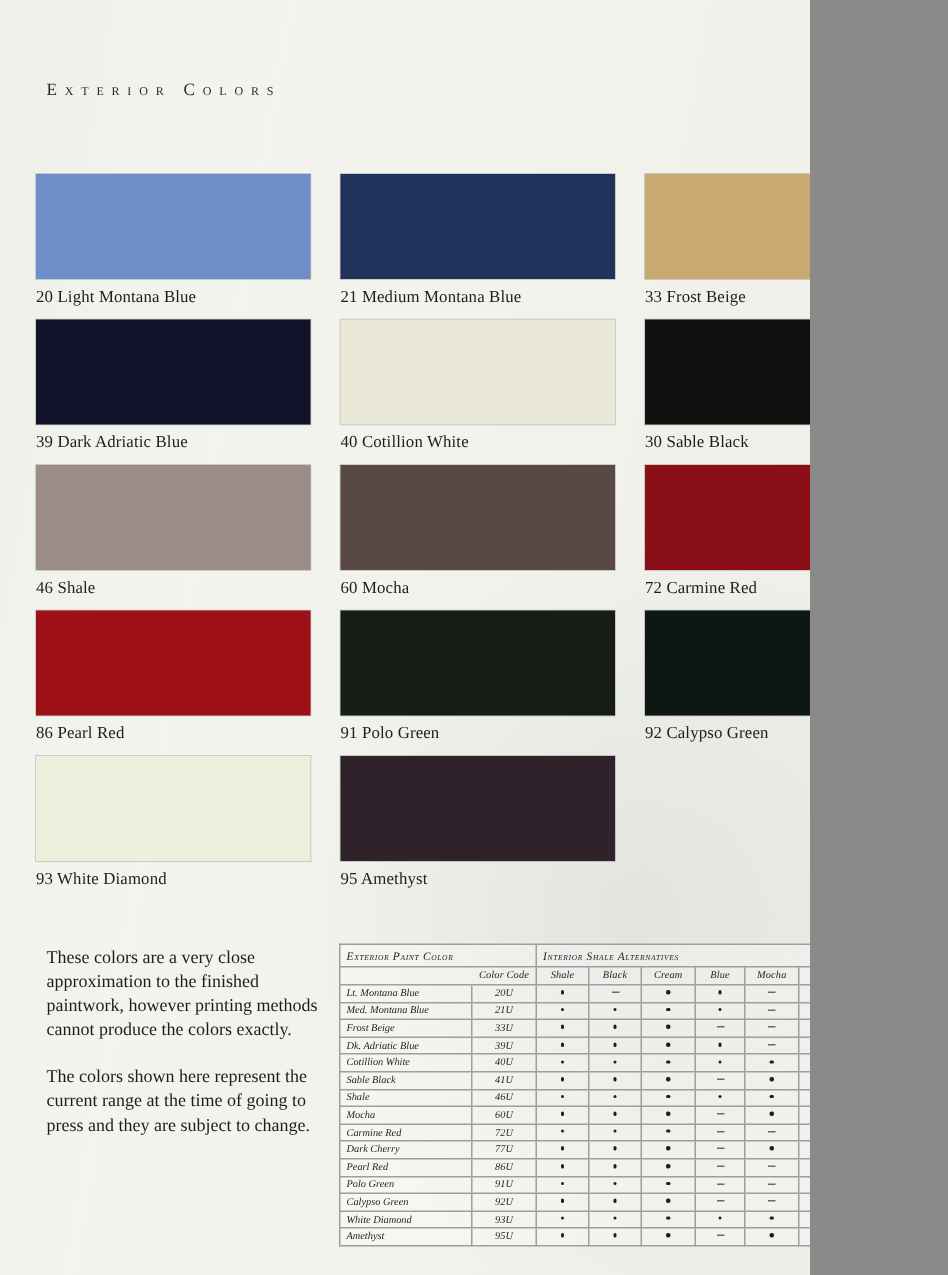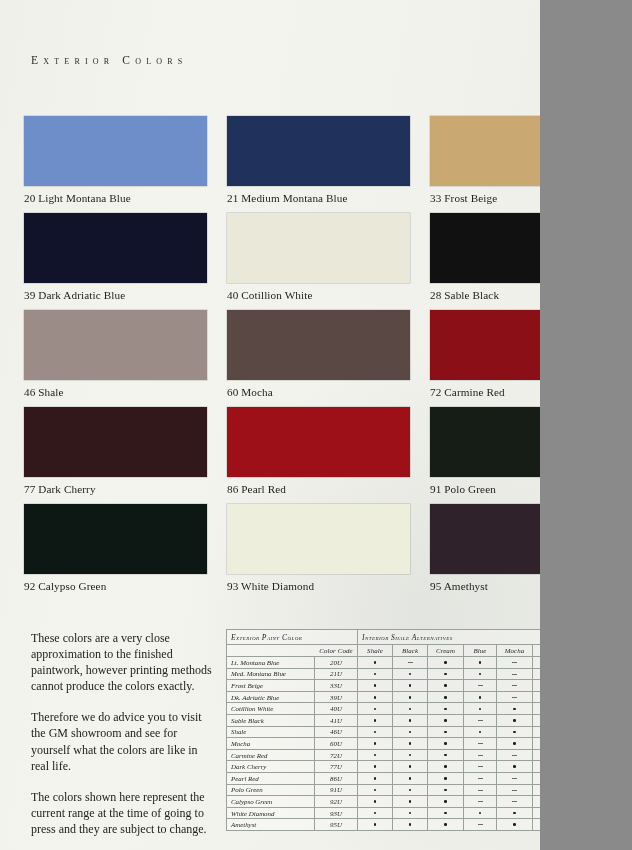--- a/index.html
+++ b/index.html
@@ -172,39 +172,35 @@
       <div class="swatch-cell">
         <div class="swatch-chip" style="background: rgb(17, 19, 43);"></div>
         <div class="swatch-label">39 Dark Adriatic Blue</div>
       </div>
       <div class="swatch-cell">
         <div class="swatch-chip" style="background: rgb(234, 233, 217);"></div>
         <div class="swatch-label">40 Cotillion White</div>
       </div>
       <div class="swatch-cell">
         <div class="swatch-chip" style="background: rgb(17, 17, 17);"></div>
-        <div class="swatch-label">28 Sable Black</div>
+        <div class="swatch-label">30 Sable Black</div>
       </div>
       <div class="swatch-cell">
         <div class="swatch-chip" style="background: rgb(156, 140, 135);"></div>
         <div class="swatch-label">46 Shale</div>
       </div>
       <div class="swatch-cell">
         <div class="swatch-chip" style="background: rgb(89, 72, 68);"></div>
         <div class="swatch-label">60 Mocha</div>
       </div>
       <div class="swatch-cell">
         <div class="swatch-chip" style="background: rgb(139, 15, 22);"></div>
         <div class="swatch-label">72 Carmine Red</div>
       </div>
       <div class="swatch-cell">
-        <div class="swatch-chip" style="background: rgb(51, 24, 27);"></div>
-        <div class="swatch-label">77 Dark Cherry</div>
-      </div>
-      <div class="swatch-cell">
         <div class="swatch-chip" style="background: rgb(158, 16, 24);"></div>
         <div class="swatch-label">86 Pearl Red</div>
       </div>
       <div class="swatch-cell">
         <div class="swatch-chip" style="background: rgb(22, 29, 23);"></div>
         <div class="swatch-label">91 Polo Green</div>
       </div>
       <div class="swatch-cell">
         <div class="swatch-chip" style="background: rgb(13, 23, 20);"></div>
         <div class="swatch-label">92 Calypso Green</div>
@@ -214,21 +210,20 @@
         <div class="swatch-label">93 White Diamond</div>
       </div>
       <div class="swatch-cell">
         <div class="swatch-chip" style="background: rgb(48, 34, 42);"></div>
         <div class="swatch-label">95 Amethyst</div>
       </div>
     </div>
 
   <div class="notes">
       <p>These colors are a very close approximation to the finished paintwork, however printing methods cannot produce the colors exactly.</p>
-      <p>Therefore we do advice you to visit the GM showroom and see for yourself what the colors are like in real life.</p>
       <p>The colors shown here represent the current range at the time of going to press and they are subject to change.</p>
     </div>
 
   <div class="table-wrap">
     <table class="paint">
       <colgroup>
         <col style="width:88px">
         <col style="width:43px">
         <col style="width:35px">
         <col style="width:35px">

